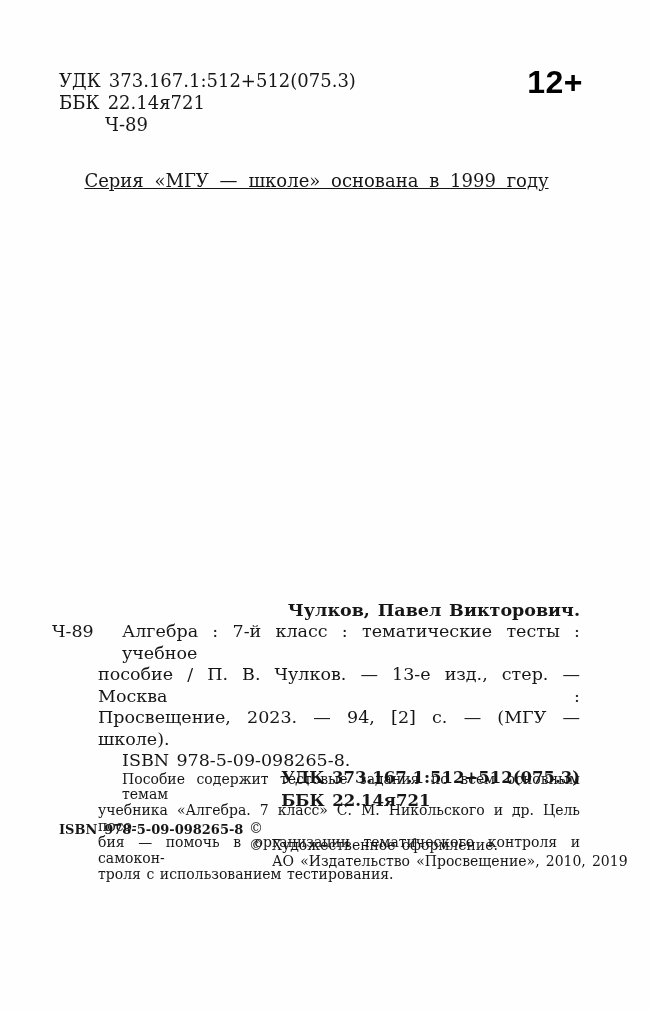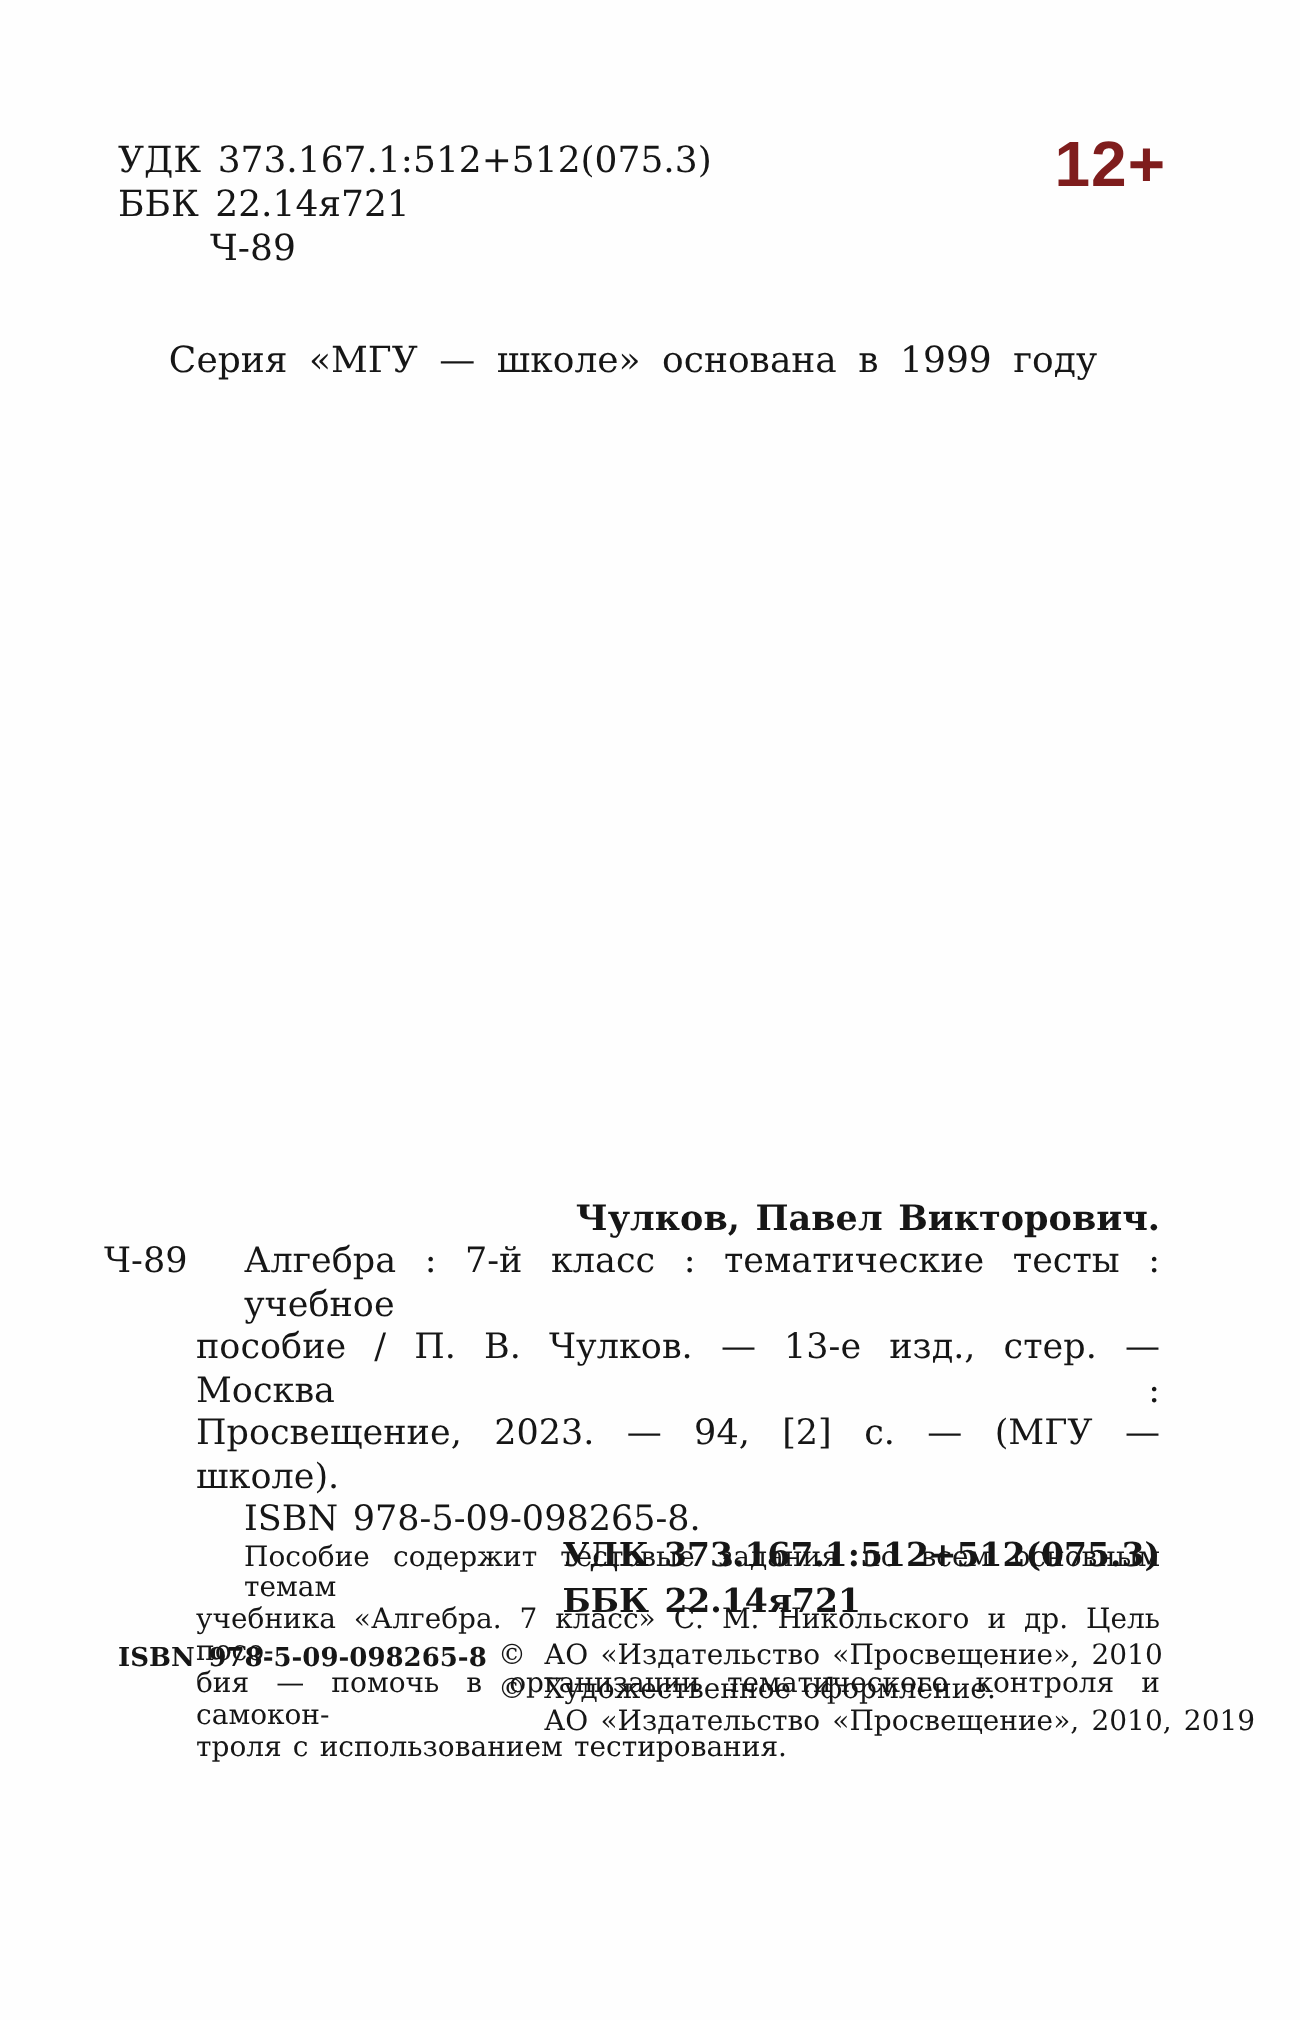--- a/index.html
+++ b/index.html
@@ -33,32 +33,33 @@
   }
 
   .age-rating {
     position: absolute;
     top: 64px;
     right: 67px;
     font-family: "Liberation Sans", "DejaVu Sans", sans-serif;
     font-size: 32px;
     font-weight: 600;
     letter-spacing: 0.5px;
-    color: #7f1d1d;
+    color: #000000;
   }
 
   
   .series-note {
     position: absolute;
     left: 0;
     top: 170px;
     width: 633px;
     text-align: center;
     font-size: 18px;
     word-spacing: 0.28em;
+    text-decoration: underline;
   }
 
   
   .card {
     position: absolute;
     left: 98px;
     top: 599px;
     width: 482px;
     font-size: 17.5px;
     line-height: 21.5px;
@@ -170,21 +171,20 @@
   <div class="udk-ref">
     <div>УДК 373.167.1:512+512(075.3)</div>
     <div>ББК 22.14я721</div>
   </div>
 
   <div class="imprint-isbn">ISBN 978-5-09-098265-8</div>
 
   <div class="copyright-block">
     <div class="copyright-row">
       <span class="mark">©</span>
-      <span class="txt">АО «Издательство «Просвещение», 2010</span>
     </div>
     <div class="copyright-row">
       <span class="mark">©</span>
       <span class="txt">Художественное оформление.</span>
     </div>
     <div class="copyright-row">
       <span class="mark"></span>
       <span class="txt">АО «Издательство «Просвещение», 2010, 2019</span>
     </div>
     <div class="copyright-row">

